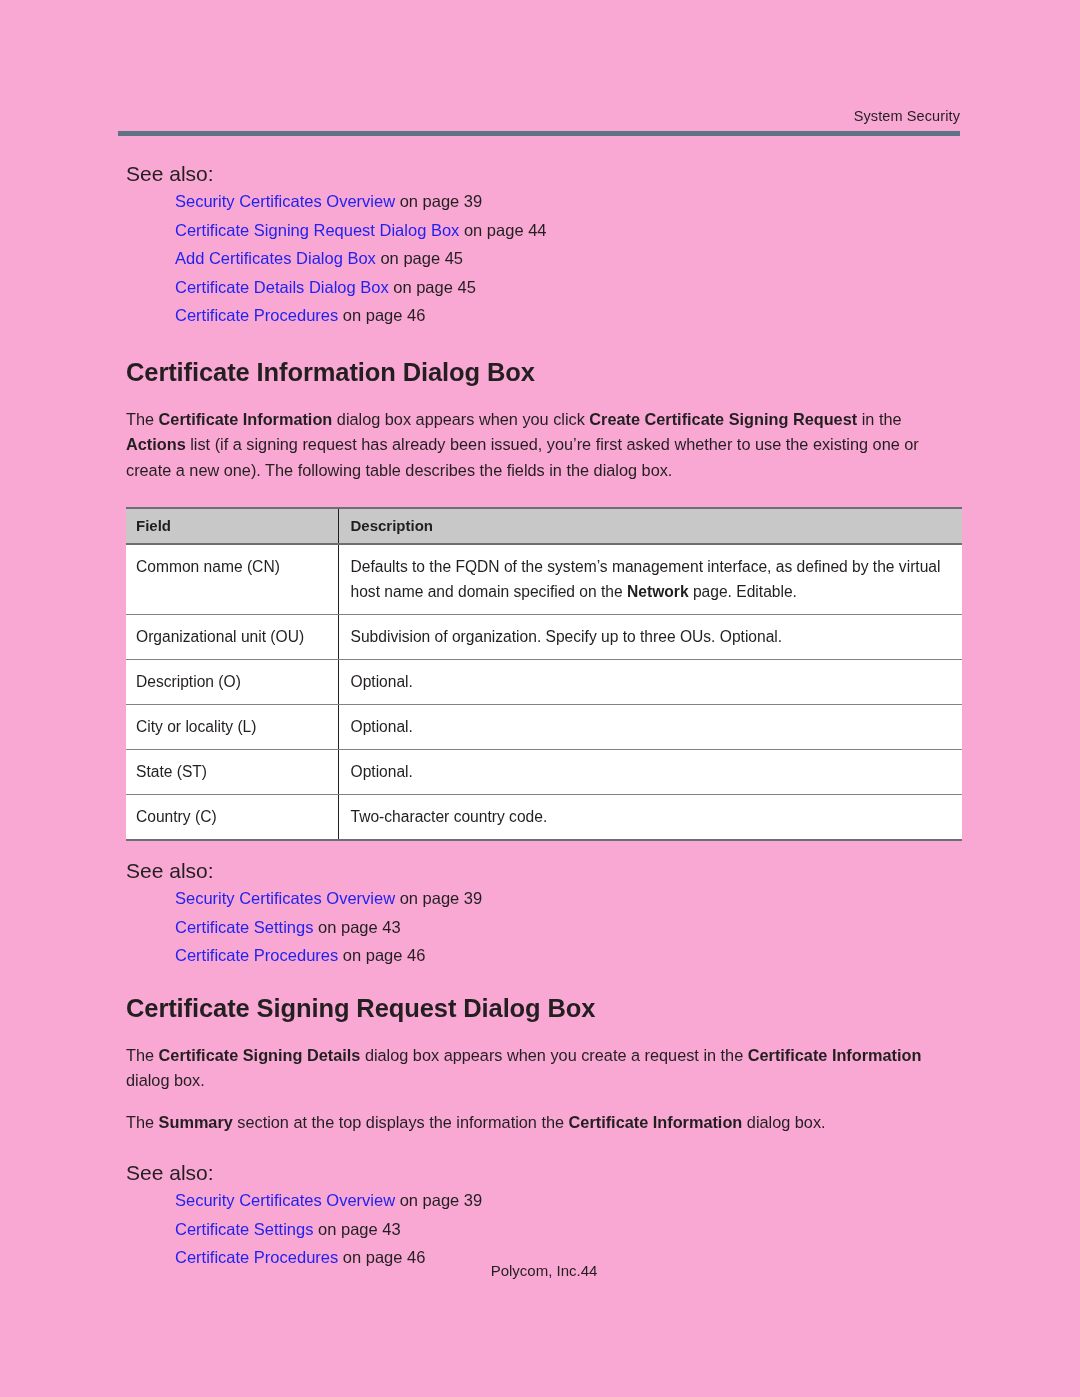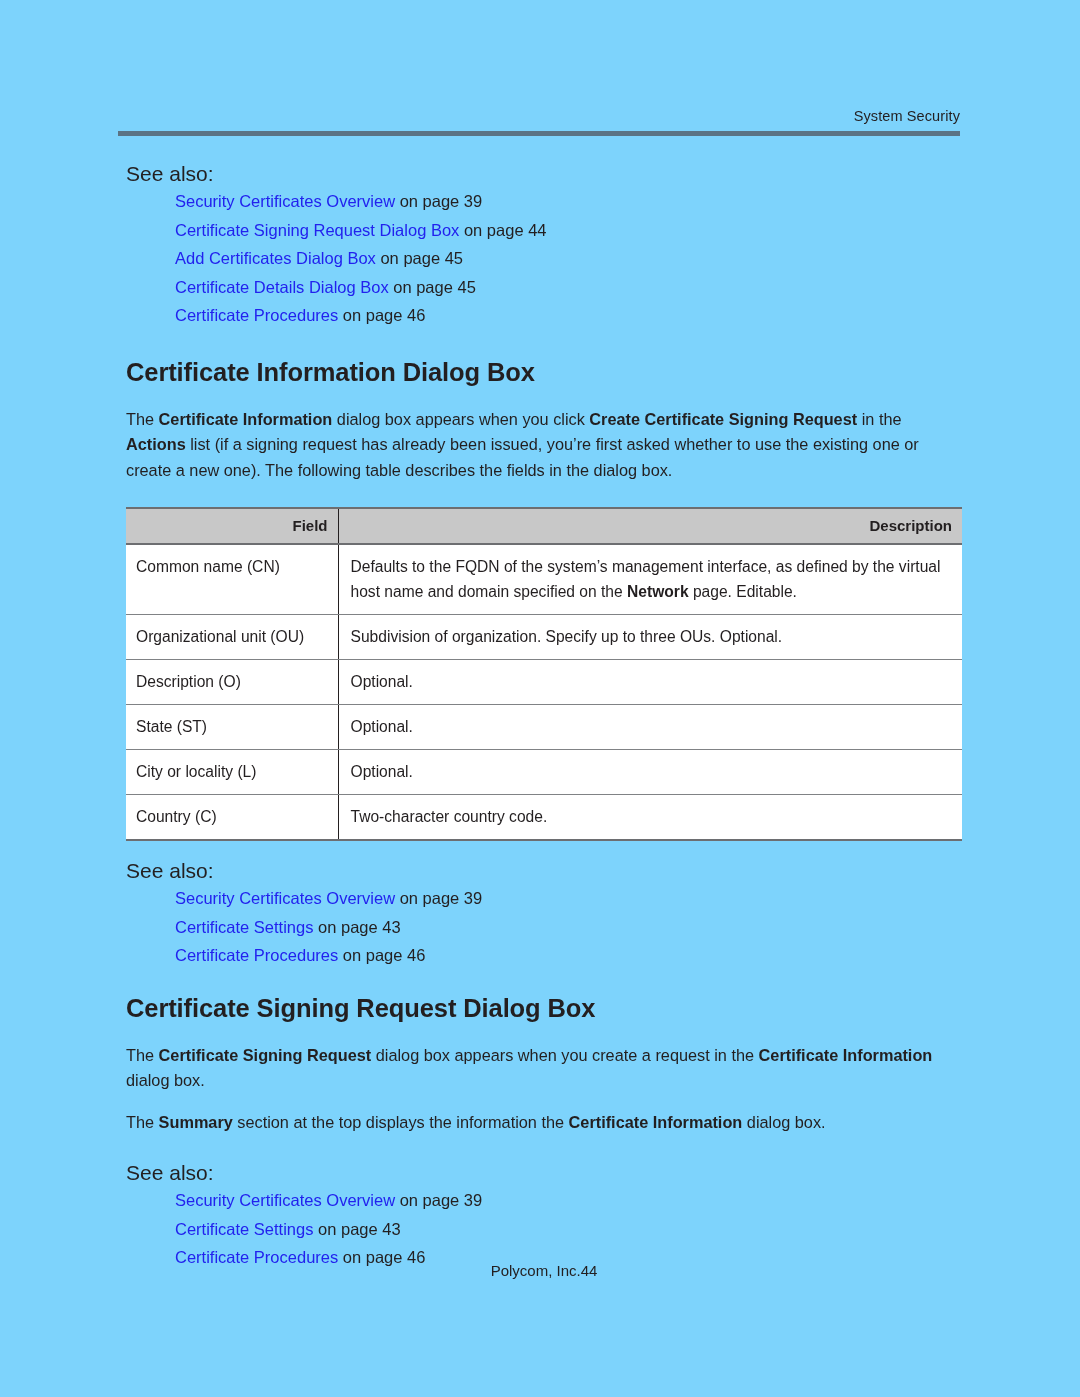--- a/index.html
+++ b/index.html
@@ -8,21 +8,21 @@
     background: #ffffff;
   }
   body {
     font-family: "Liberation Sans", sans-serif;
     color: #000000;
   }
   .page {
     position: relative;
     width: 1080px;
     height: 1397px;
-    background: #7dd3fc;
+    background: #f9a8d4;
     overflow: hidden;
   }
 
   
   .running-header {
     position: absolute;
     left: 120px;
     top: 108px;
     width: 840px;
     text-align: right;
@@ -95,21 +95,21 @@
     table-layout: fixed;
   }
   table.fields-table col.c1 { width: 212px; }
   table.fields-table col.c2 { width: 624px; }
 
   table.fields-table thead th {
     background: #c8c8c8;
     font-size: 15px;
     font-weight: bold;
     color: #231f20;
-    text-align: right;
+    text-align: left;
     padding: 8px 10px 9px 10px;
     border-top: 2px solid #6d6e71;
     border-bottom: 2px solid #6d6e71;
     vertical-align: middle;
   }
   table.fields-table thead th.th-field {
     padding-left: 10px;
   }
   table.fields-table thead th.th-desc {
     border-left: 1.5px solid #231f20;
@@ -203,25 +203,25 @@
         </tr>
         <tr>
           <td class="td-field">Organizational unit (OU)</td>
           <td class="td-desc"><span>Subdivision of organization. Specify up to three OUs. Optional.</span></td>
         </tr>
         <tr>
           <td class="td-field">Description (O)</td>
           <td class="td-desc"><span>Optional.</span></td>
         </tr>
         <tr>
+          <td class="td-field">City or locality (L)</td>
+          <td class="td-desc"><span>Optional.</span></td>
+        </tr>
+        <tr>
           <td class="td-field">State (ST)</td>
-          <td class="td-desc"><span>Optional.</span></td>
-        </tr>
-        <tr>
-          <td class="td-field">City or locality (L)</td>
           <td class="td-desc"><span>Optional.</span></td>
         </tr>
         <tr>
           <td class="td-field">Country (C)</td>
           <td class="td-desc"><span>Two-character country code.</span></td>
         </tr>
       </tbody>
     </table>
 
     <div class="spacer-16"></div>
@@ -232,21 +232,21 @@
       <li><span class="xref">Certificate Settings</span><span> on page 43</span></li>
       <li><span class="xref">Certificate Procedures</span><span> on page 46</span></li>
     </ul>
 
     <div class="spacer-24"></div>
 
     <h2 class="section-heading">Certificate Signing Request Dialog Box</h2>
 
     <div class="spacer-20"></div>
 
-    <p class="body-para"><span>The </span><b>Certificate Signing Request</b><span> dialog box appears when you create a request in the </span><b>Certificate Information</b><span> dialog box.</span></p>
+    <p class="body-para"><span>The </span><b>Certificate Signing Details</b><span> dialog box appears when you create a request in the </span><b>Certificate Information</b><span> dialog box.</span></p>
 
     <div class="spacer-16"></div>
 
     <p class="body-para"><span>The </span><b>Summary</b><span> section at the top displays the information the </span><b>Certificate Information</b><span> dialog box.</span></p>
 
     <div class="spacer-16"></div>
 
 
     <div class="spacer-8"></div>
 

